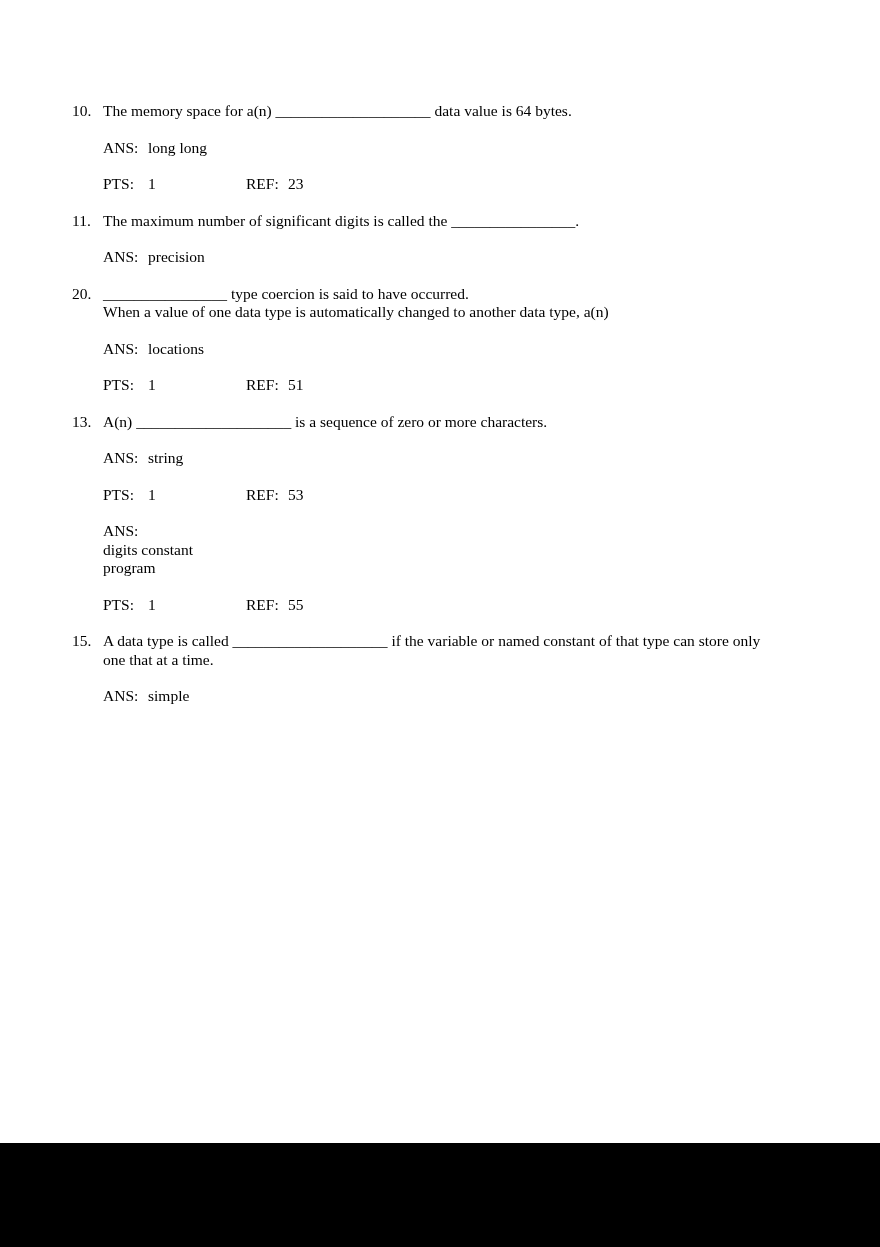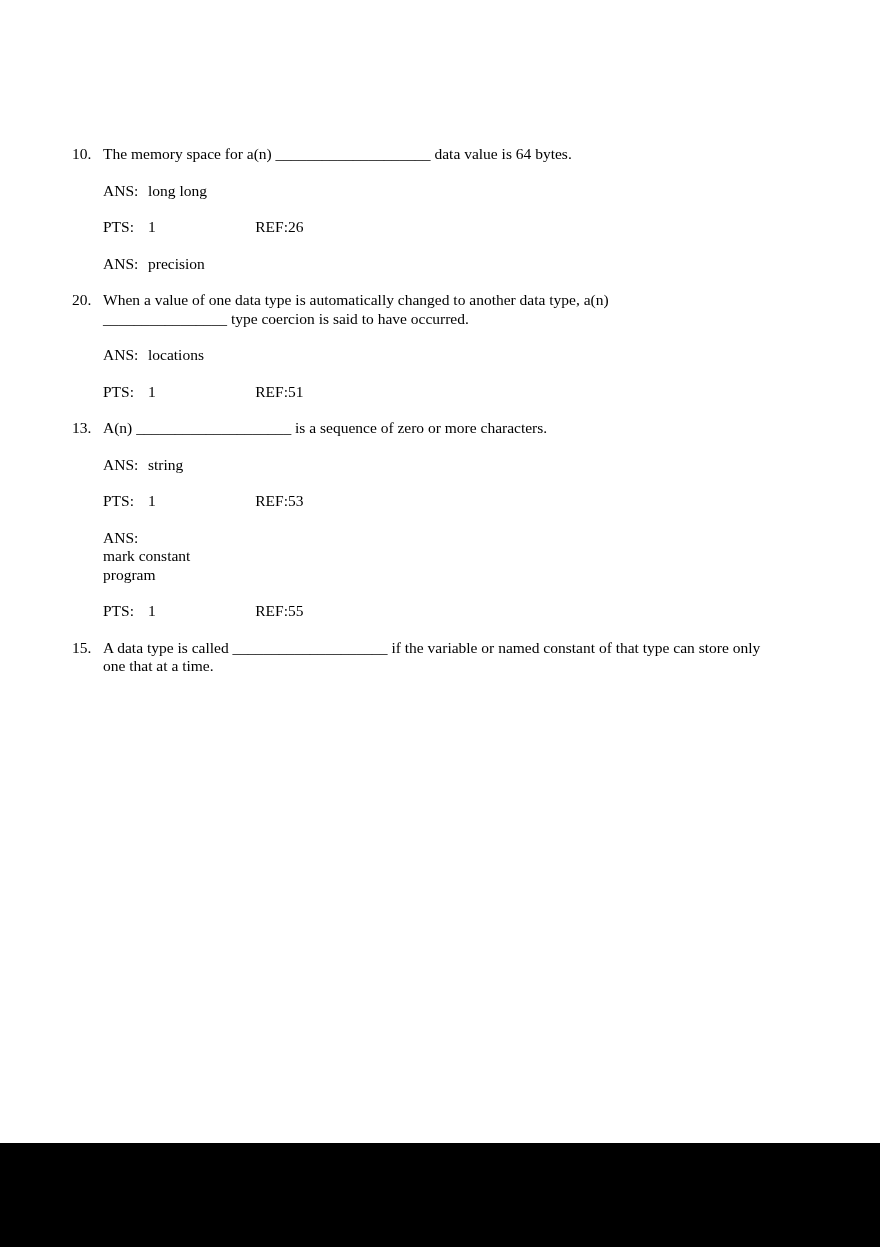--- a/index.html
+++ b/index.html
@@ -11,21 +11,20 @@
     width: 880px;
     height: 1247px;
     position: relative;
     overflow: hidden;
     font-family: "Liberation Serif", "DejaVu Serif", serif;
     font-size: 15.5px;
     color: #000000;
   }
   .content {
     padding: 102px 96px 0 72px;
-    margin-top: 43px;
   }
   .para {
     margin: 0 0 18px 0;
   }
   .line {
     line-height: 18.5px;
     white-space: nowrap;
   }
   
   .q-para {
@@ -46,21 +45,20 @@
     display: inline-block;
     width: 45px;
   }
   .pts-value {
     display: inline-block;
     width: 98px;
   }
   .ref-label {
     display: inline-block;
     width: 42px;
-    text-align: right;
   }
   .gap-before {
     margin-top: 72px;
   }
   .footer-bar {
     position: absolute;
     left: 0;
     top: 1143px;
     width: 880px;
     height: 104px;
@@ -70,58 +68,63 @@
 <body style="background: rgb(255, 255, 255);">
 
 <div class="content">
 
   <div>
     <div class="para q-para">
       <span class="q-num">10.</span>
       <div class="line">The memory space for a(n) ____________________ data value is 64 bytes.</div>
     </div>
     <div class="para indent line"><span class="ans-label">ANS:</span><span>long long</span></div>
-    <div class="para indent line"><span class="pts-label">PTS:</span><span class="pts-value">1</span><span class="ref-label">REF:</span><span>26</span></div>
+    <div class="para indent line"><span class="pts-label">PTS:</span><span class="pts-value">1</span><span class="ref-label">REF:</span><span>23</span></div>
   </div>
 
   <div>
+    <div class="para q-para">
+      <span class="q-num">11.</span>
+      <div class="line">The maximum number of significant digits is called the ________________.</div>
+    </div>
     <div class="para indent line"><span class="ans-label">ANS:</span><span>precision</span></div>
   </div>
 
   <div>
     <div class="para q-para">
       <span class="q-num">20.</span>
+      <div class="line">________________ type coercion is said to have occurred.</div>
       <div class="line">When a value of one data type is automatically changed to another data type, a(n)</div>
-      <div class="line">________________ type coercion is said to have occurred.</div>
     </div>
     <div class="para indent line"><span class="ans-label">ANS:</span><span>locations</span></div>
     <div class="para indent line"><span class="pts-label">PTS:</span><span class="pts-value">1</span><span class="ref-label">REF:</span><span>51</span></div>
   </div>
 
   <div>
     <div class="para q-para">
       <span class="q-num">13.</span>
       <div class="line">A(n) ____________________ is a sequence of zero or more characters.</div>
     </div>
     <div class="para indent line"><span class="ans-label">ANS:</span><span>string</span></div>
     <div class="para indent line"><span class="pts-label">PTS:</span><span class="pts-value">1</span><span class="ref-label">REF:</span><span>53</span></div>
   </div>
 
   <div>
     <div class="para indent">
       <div class="line">ANS:</div>
-      <div class="line">mark constant</div>
+      <div class="line">digits constant</div>
       <div class="line">program</div>
     </div>
     <div class="para indent line"><span class="pts-label">PTS:</span><span class="pts-value">1</span><span class="ref-label">REF:</span><span>55</span></div>
   </div>
 
   <div>
     <div class="para q-para">
       <span class="q-num">15.</span>
       <div class="line">A data type is called ____________________ if the variable or named constant of that type can store only</div>
       <div class="line">one that at a time.</div>
     </div>
+    <div class="para indent line"><span class="ans-label">ANS:</span><span>simple</span></div>
   </div>
 
 </div>
 
 <div class="footer-bar" style="background: rgb(0, 0, 0);"></div>
 
 </body></html>

